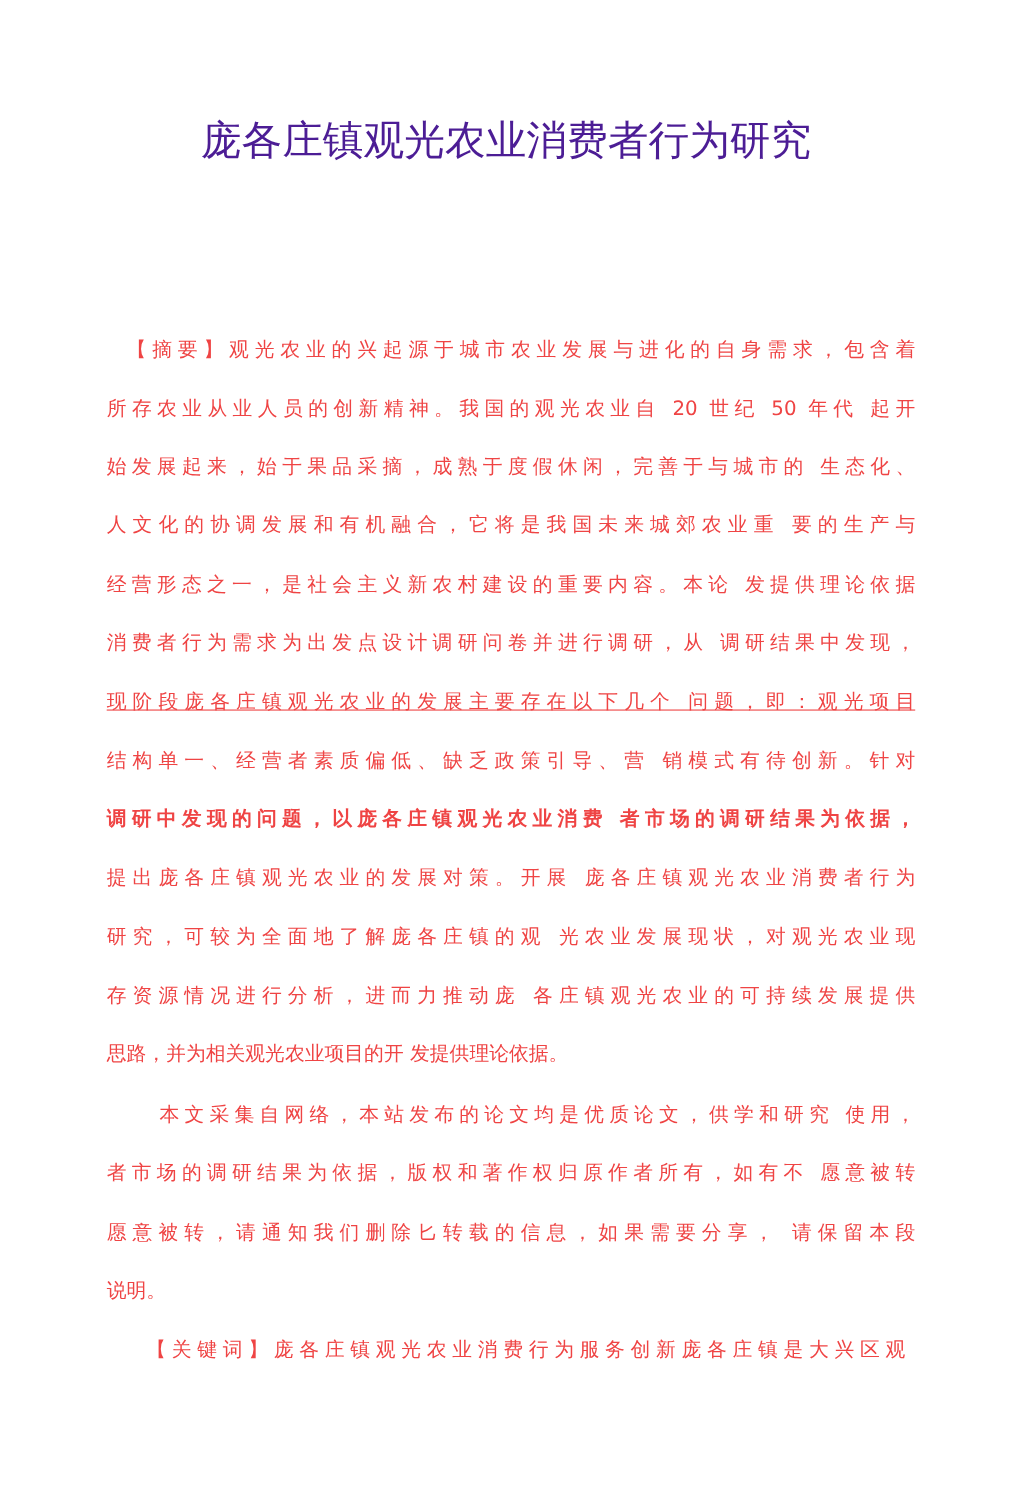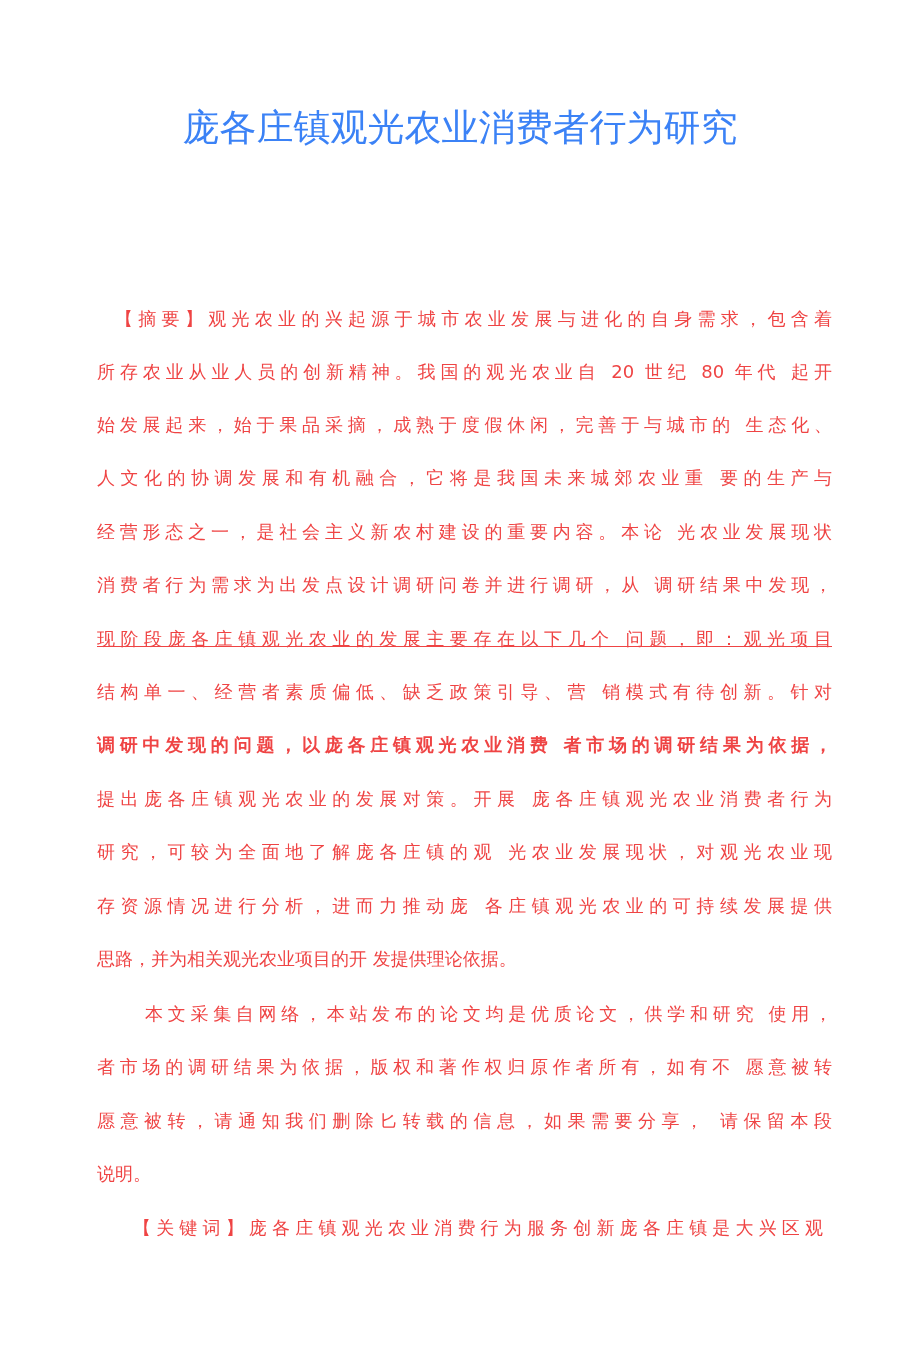--- a/index.html
+++ b/index.html
@@ -25,21 +25,21 @@
     .title {
       position: absolute;
       left: 0;
       width: 920px;
       top: 78px;
       text-align: center;
       font-size: 37px;
       line-height: 50px;
       letter-spacing: 0px;
       font-weight: normal;
-      color: #3b82f6;
+      color: #4c1d95;
       white-space: nowrap;
     }
     .line {
       position: absolute;
       left: 97px;
       width: 735px;
       font-size: 18px;
       line-height: 34px;
       height: 34px;
       white-space: nowrap;
@@ -56,24 +56,24 @@
   </style>
 </head>
 <body>
 
 <div class="page">
 
   <h1 class="title">庞各庄镇观光农业消费者行为研究</h1>
 
   <div>
     <div class="line indent1" style="top:302px;">【摘要】观光农业的兴起源于城市农业发展与进化的自身需求，包含着</div>
-    <div class="line" style="top:355px;">所存农业从业人员的创新精神。我国的观光农业自 20 世纪 80 年代  起开</div>
+    <div class="line" style="top:355px;">所存农业从业人员的创新精神。我国的观光农业自 20 世纪 50 年代  起开</div>
     <div class="line" style="top:408px;">始发展起来，始于果品采摘，成熟于度假休闲，完善于与城市的  生态化、</div>
     <div class="line" style="top:461px;">人文化的协调发展和有机融合，它将是我国未来城郊农业重  要的生产与</div>
-    <div class="line" style="top:515px;">经营形态之一，是社会主义新农村建设的重要内容。本论  光农业发展现状</div>
+    <div class="line" style="top:515px;">经营形态之一，是社会主义新农村建设的重要内容。本论  发提供理论依据</div>
     <div class="line" style="top:568px;">消费者行为需求为出发点设计调研问卷并进行调研，从  调研结果中发现，</div>
     <div class="line" style="top:622px;text-decoration:underline;">现阶段庞各庄镇观光农业的发展主要存在以下几个  问题，即：观光项目</div>
     <div class="line" style="top:675px;">结构单一、经营者素质偏低、缺乏政策引导、营  销模式有待创新。针对</div>
     <div class="line" style="top:728px;font-weight:bold;">调研中发现的问题，以庞各庄镇观光农业消费  者市场的调研结果为依据，</div>
     <div class="line" style="top:782px;">提出庞各庄镇观光农业的发展对策。开展  庞各庄镇观光农业消费者行为</div>
     <div class="line" style="top:835px;">研究，可较为全面地了解庞各庄镇的观  光农业发展现状，对观光农业现</div>
     <div class="line" style="top:889px;">存资源情况进行分析，进而力推动庞  各庄镇观光农业的可持续发展提供</div>
     <div class="line last" style="top:942px;">思路，并为相关观光农业项目的开  发提供理论依据。</div>
   </div>
 

